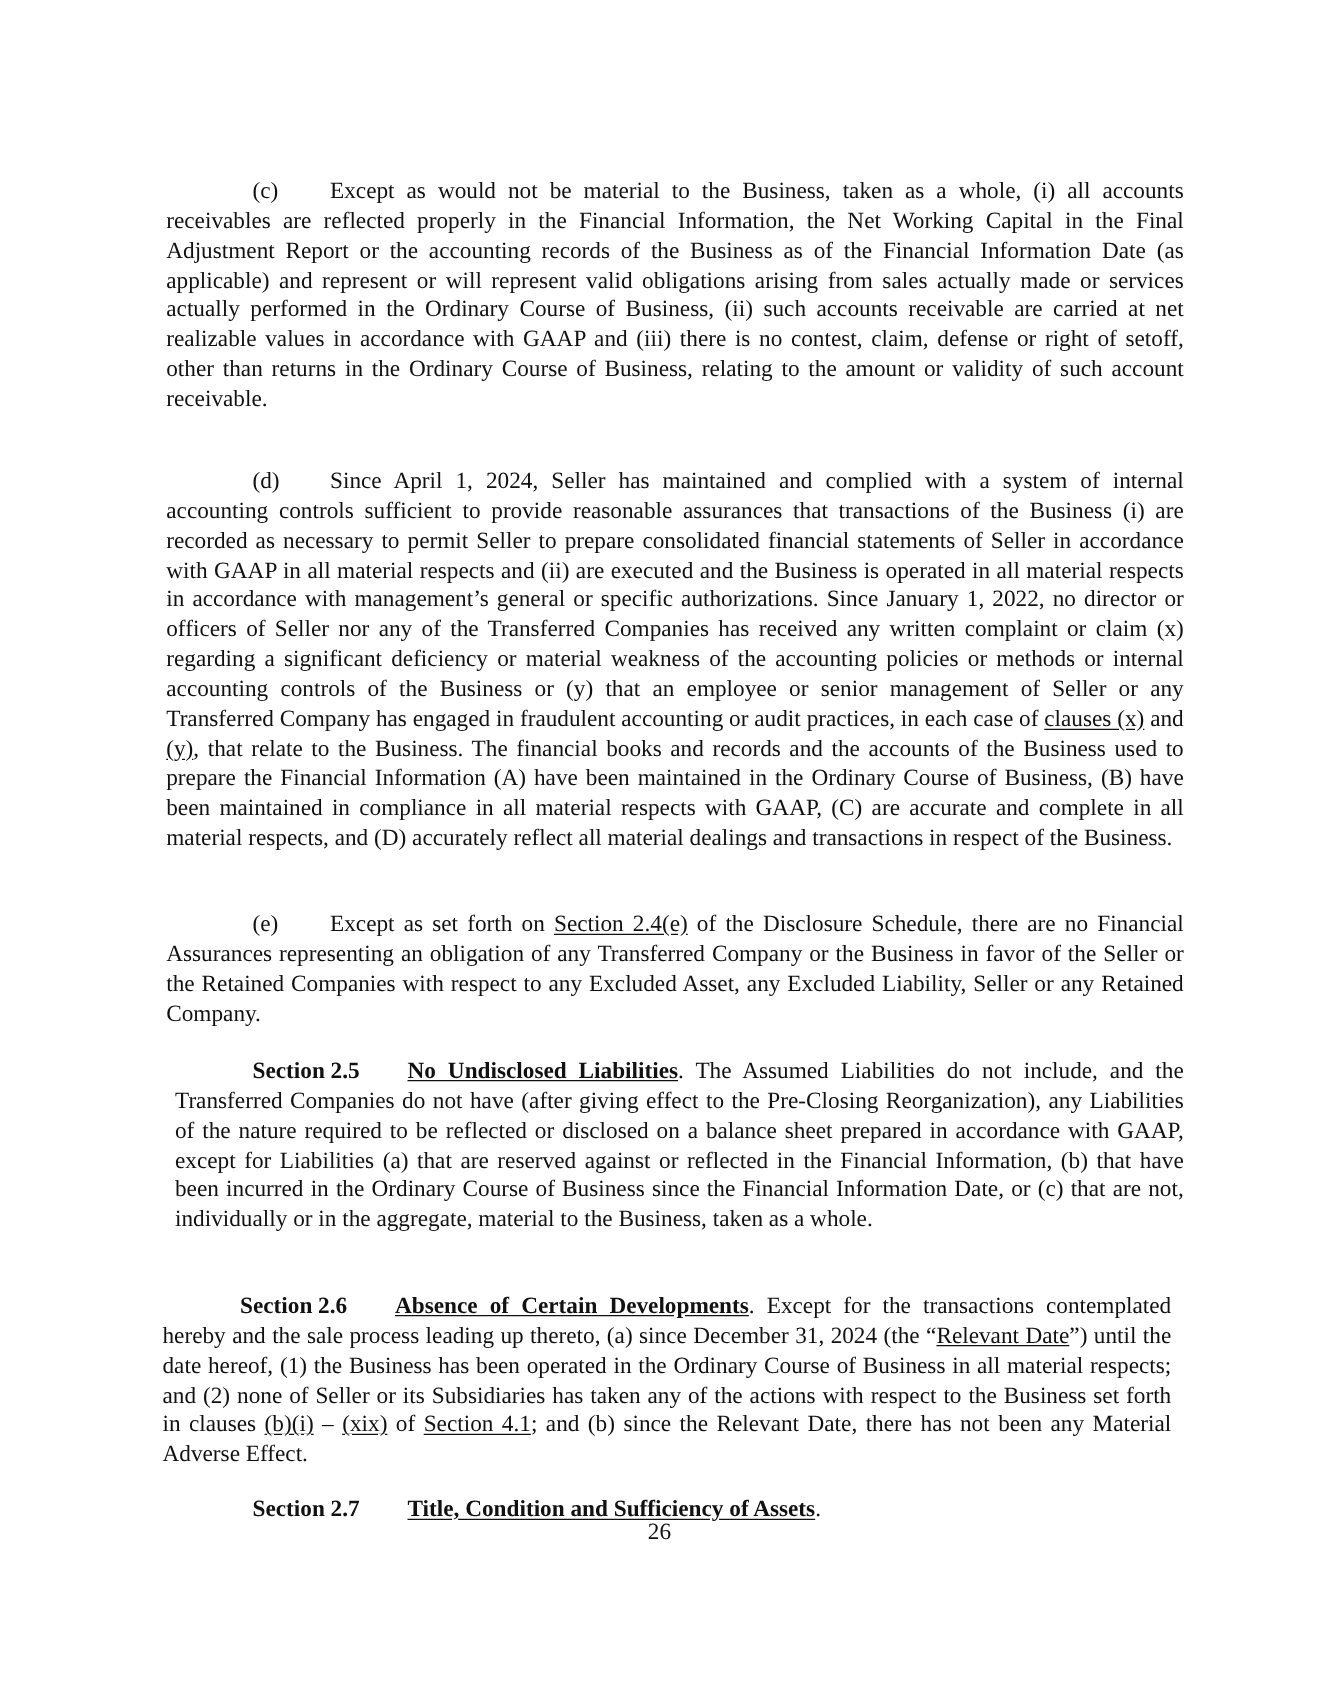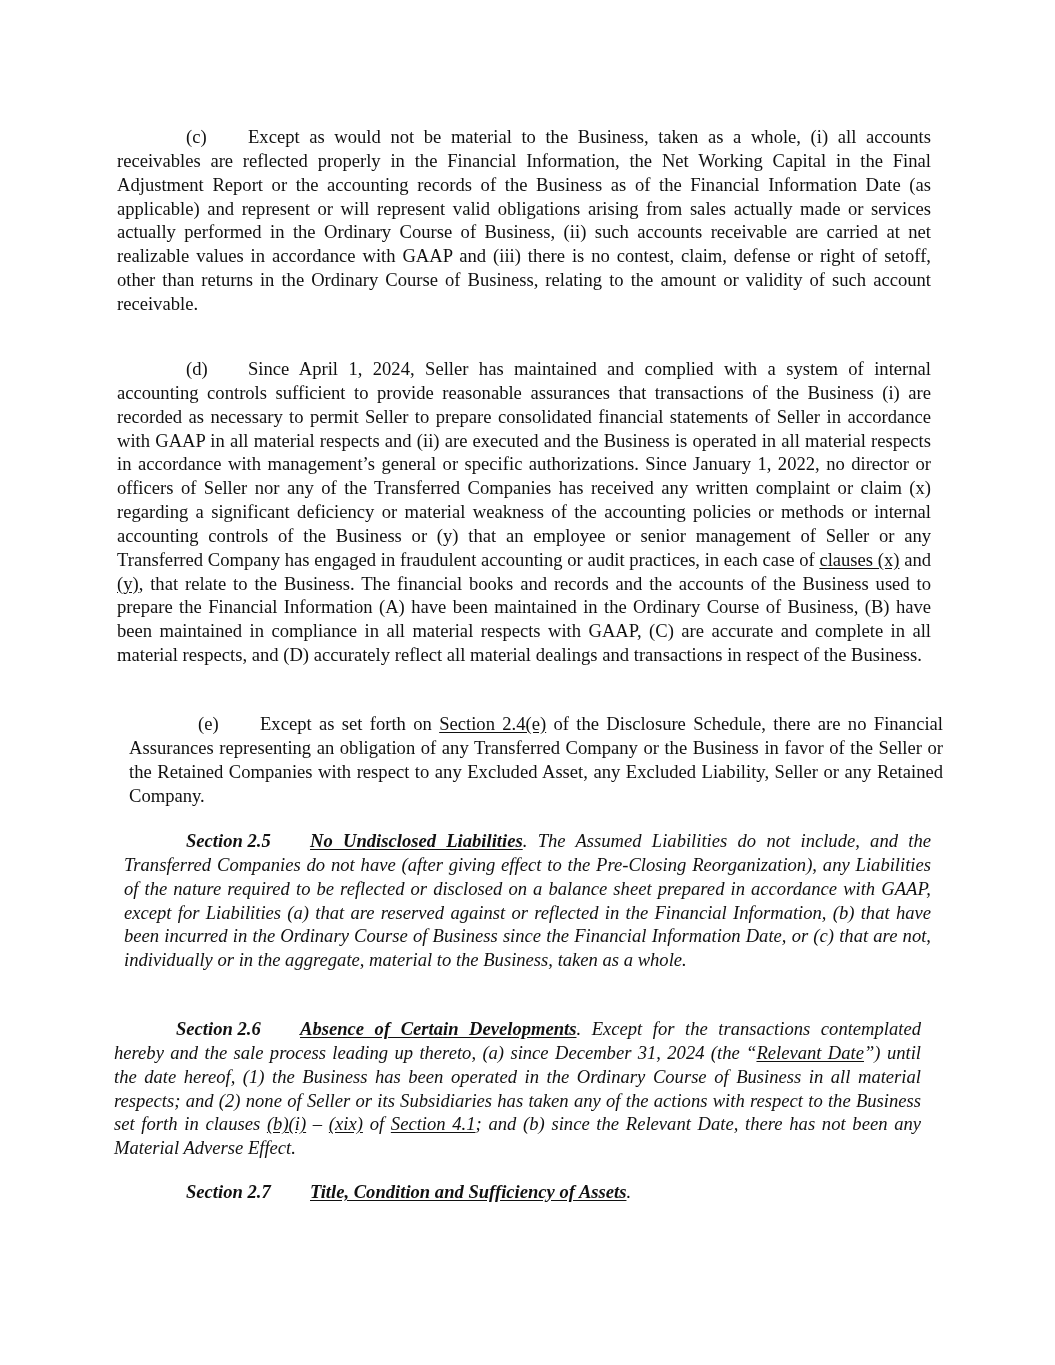--- a/index.html
+++ b/index.html
@@ -2,29 +2,29 @@
 <html><head>
 <meta charset="utf-8">
 <style>
   html, body { margin: 0; padding: 0; background: #ffffff; }
   body { width: 1055px; height: 1365px; position: relative; overflow: hidden; }
   .page {
     position: absolute; left: 0; top: 0; width: 1055px; height: 1365px; background: #ffffff;
     font-family: "Liberation Serif", "DejaVu Serif", serif; color: #111111;
     font-size: 18.6px; line-height: 23.85px;
   }
-  .para { position: absolute; text-align: justify; margin: 0; }
+  .para { position: absolute; text-align: justify; margin: 16px; }
   .p-c { left: 117px; width: 814px; top: 125px; }
   .p-d { left: 117px; width: 814px; top: 357px; }
-  .p-e { left: 129px; width: 814px; top: 712px; }
+  .p-e { left: 117px; width: 814px; top: 712px; }
   .p-25 { left: 124px; width: 807px; top: 829px; }
   .p-26 { left: 114px; width: 807px; top: 1017px; }
   .p-27 { left: 124px; width: 807px; top: 1180px; }
   .indent-first { text-indent: 69px; }
-  .indent-first-2 { text-indent: 62px; font-style: italic; }
+  .indent-first-2 { text-indent: 62px; }
   .lbl { display: inline-block; width: 62px; text-indent: 0; }
   .seclbl { display: inline-block; width: 124px; font-weight: bold; text-indent: 0; }
   .u { text-decoration: underline; text-underline-offset: 2px; }
   .b { font-weight: bold; }
   .pagenum { position: absolute; left: 0; width: 1055px; top: 1214px; text-align: center; }
 </style>
 </head>
 <body>
 
 <div class="page">
@@ -34,13 +34,14 @@
   <p class="para p-d indent-first"><span class="lbl">(d)</span><span>Since April 1, 2024, Seller has maintained and complied with a system of internal accounting controls sufficient to provide reasonable assurances that transactions of the Business (i) are recorded as necessary to permit Seller to prepare consolidated financial statements of Seller in accordance with GAAP in all material respects and (ii) are executed and the Business is operated in all material respects in accordance with management’s general or specific authorizations. Since January 1, 2022, no director or officers of Seller nor any of the Transferred Companies has received any written complaint or claim (x) regarding a significant deficiency or material weakness of the accounting policies or methods or internal accounting controls of the Business or (y) that an employee or senior management of Seller or any Transferred Company has engaged in fraudulent accounting or audit practices, in each case of </span><span class="u">clauses (x)</span><span> and </span><span class="u">(y)</span><span>, that relate to the Business. The financial books and records and the accounts of the Business used to prepare the Financial Information (A) have been maintained in the Ordinary Course of Business, (B) have been maintained in compliance in all material respects with GAAP, (C) are accurate and complete in all material respects, and (D) accurately reflect all material dealings and transactions in respect of the Business.</span></p>
 
   <p class="para p-e indent-first"><span class="lbl">(e)</span><span>Except as set forth on </span><span class="u">Section 2.4(e)</span><span> of the Disclosure Schedule, there are no Financial Assurances representing an obligation of any Transferred Company or the Business in favor of the Seller or the Retained Companies with respect to any Excluded Asset, any Excluded Liability, Seller or any Retained Company.</span></p>
 
   <p class="para p-25 indent-first-2"><span class="seclbl">Section 2.5</span><span class="b u">No Undisclosed Liabilities</span><span>. The Assumed Liabilities do not include, and the Transferred Companies do not have (after giving effect to the Pre-Closing Reorganization), any Liabilities of the nature required to be reflected or disclosed on a balance sheet prepared in accordance with GAAP, except for Liabilities (a) that are reserved against or reflected in the Financial Information, (b) that have been incurred in the Ordinary Course of Business since the Financial Information Date, or (c) that are not, individually or in the aggregate, material to the Business, taken as a whole.</span></p>
 
   <p class="para p-26 indent-first-2"><span class="seclbl">Section 2.6</span><span class="b u">Absence of Certain Developments</span><span>. Except for the transactions contemplated hereby and the sale process leading up thereto, (a) since December 31, 2024 (the “</span><span class="u">Relevant Date</span><span>”) until the date hereof, (1) the Business has been operated in the Ordinary Course of Business in all material respects; and (2) none of Seller or its Subsidiaries has taken any of the actions with respect to the Business set forth in clauses </span><span class="u">(b)(i)</span><span> – </span><span class="u">(xix)</span><span> of </span><span class="u">Section 4.1</span><span>; and (b) since the Relevant Date, there has not been any Material Adverse Effect.</span></p>
 
   <p class="para p-27 indent-first-2"><span class="seclbl">Section 2.7</span><span class="b u">Title, Condition and Sufficiency of Assets</span><span>.</span></p>
 
+  <div class="pagenum">26</div>
 </div>
 
 </body></html>

